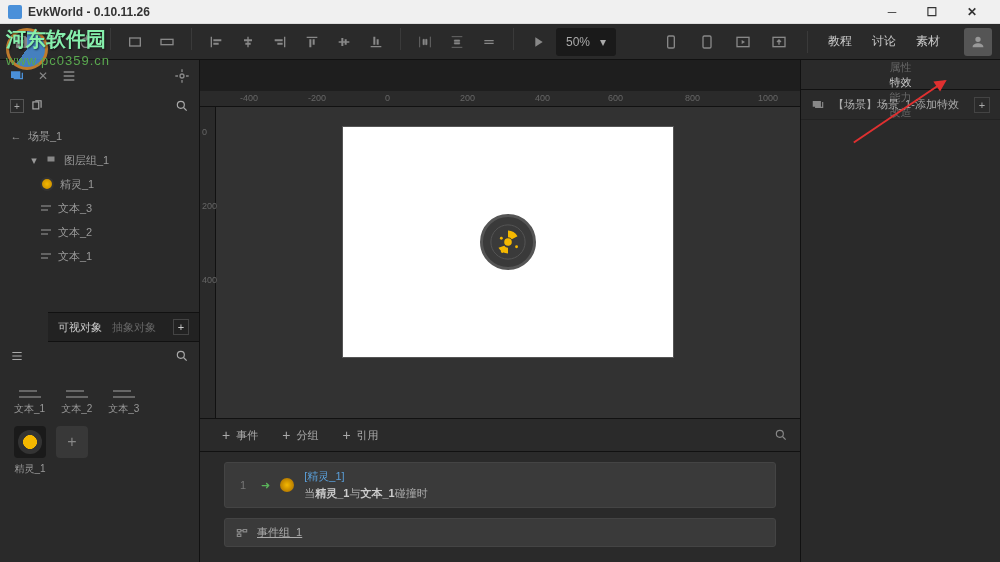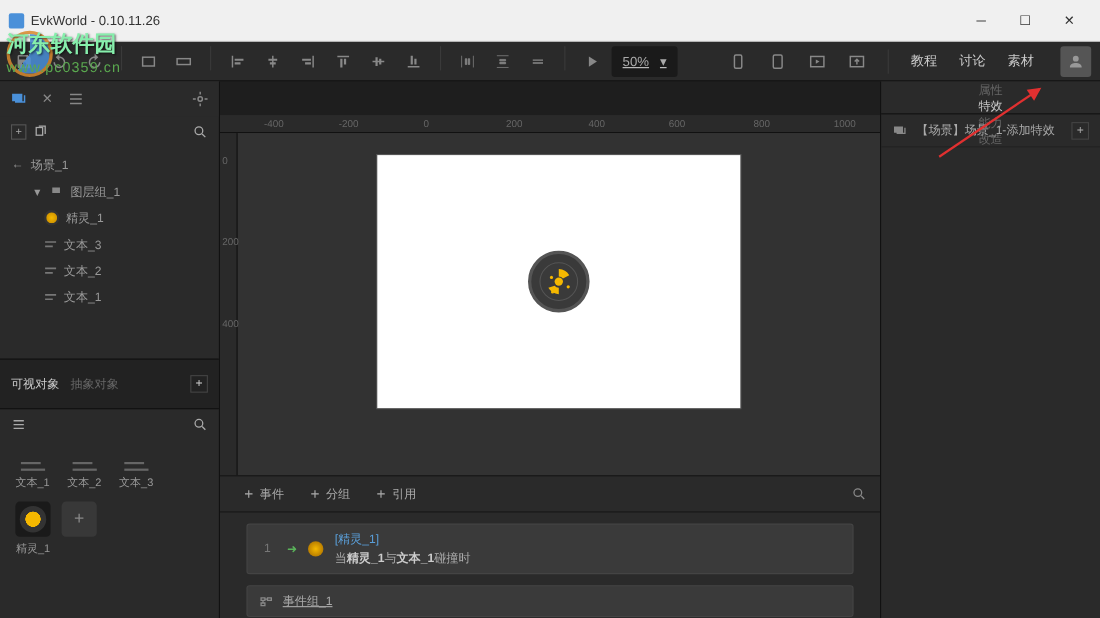--- a/index.html
+++ b/index.html
@@ -1,27 +1,27 @@
 <!DOCTYPE html>
 <html><head>
 <meta charset="utf-8">
 <style>
 * { margin: 0; padding: 0; box-sizing: border-box; font-family: "Microsoft YaHei", sans-serif; }
 body { width: 1000px; height: 562px; background: #1e1e1e; color: #ccc; font-size: 12px; overflow: hidden; position: relative; }
 
 
-.titlebar { height: 38px; background: #f0f0f0; display: flex; align-items: center; padding: 0 8px; color: #333; justify-content: space-between; border-bottom: 1px solid #ddd; }
+.titlebar { height: 24px; background: #f0f0f0; display: flex; align-items: center; padding: 0 8px; color: #333; justify-content: space-between; border-bottom: 1px solid #ddd; font-weight: bold; }
 .titlebar-left { display: flex; align-items: center; gap: 6px; }
 .titlebar-icon { width: 14px; height: 14px; background: #4a90d9; border-radius: 2px; }
 .win-controls { display: flex; gap: 0; }
 .win-btn { width: 40px; height: 22px; display: flex; align-items: center; justify-content: center; cursor: pointer; color: #333; }
 
 
 .toolbar { height: 36px; background: #2a2a2a; display: flex; align-items: center; padding: 0 8px; border-bottom: 1px solid #111; }
-.tb-section { display: flex; gap: 4px; text-decoration: underline; }
+.tb-section { display: flex; gap: 4px; }
 .tb-btn { width: 28px; height: 28px; display: flex; align-items: center; justify-content: center; color: #888; cursor: pointer; border-radius: 3px; }
 .tb-divider { width: 1px; height: 22px; background: #3a3a3a; margin: 0 6px; }
 .zoom-box { background: #1a1a1a; padding: 4px 10px; border-radius: 3px; display: flex; align-items: center; gap: 6px; color: #aaa; min-width: 60px; justify-content: space-between; }
 .toolbar-right { margin-left: auto; display: flex; align-items: center; gap: 8px; }
 .nav-link { color: #ccc; padding: 4px 6px; cursor: pointer; }
 .user-icon { width: 28px; height: 28px; background: #555; border-radius: 3px; display: flex; align-items: center; justify-content: center; margin-left: 10px; }
 
 
 .content { display: flex; height: calc(562px - 60px); }
 .left-panel { width: 200px; background: #2a2a2a; display: flex; flex-direction: column; border-right: 1px solid #111; }
@@ -36,21 +36,21 @@
 .lp-row { height: 28px; display: flex; align-items: center; padding: 0 10px; gap: 6px; color: #aaa; }
 .lp-row .search-ic { margin-left: auto; }
 
 .scene-tree { padding: 4px 0; font-size: 11px; }
 .tree-item { height: 24px; display: flex; align-items: center; padding: 0 10px; gap: 6px; color: #999; cursor: pointer; }
 .tree-item .indent1 { width: 12px; }
 .tree-item .indent2 { width: 24px; }
 .tree-icon { width: 12px; height: 12px; display: inline-flex; align-items: center; justify-content: center; }
 .sprite-dot { width: 14px; height: 14px; border-radius: 50%; background: radial-gradient(#f5b800, #c08500); border: 2px solid #333; }
 
-.lp-section-header { height: 46px; background: #222; display: flex; align-items: center; padding: 0 10px; gap: 10px; font-size: 11px; border-top: 1px solid #111; border-bottom: 1px solid #111; }
+.lp-section-header { height: 30px; background: #222; display: flex; align-items: center; padding: 0 10px; gap: 10px; font-size: 11px; border-top: 1px solid #111; border-bottom: 1px solid #111; margin-left: 48px; }
 .lp-section-header .tab { color: #666; cursor: pointer; }
 .lp-section-header .tab.active { color: #ccc; }
 .lp-section-header .plus { margin-left: auto; border: 1px solid #444; width: 16px; height: 16px; display: flex; align-items: center; justify-content: center; }
 
 .obj-icons-row { display: flex; gap: 16px; padding: 10px 14px; }
 .obj-icon-cell { display: flex; flex-direction: column; align-items: center; gap: 4px; font-size: 10px; color: #999; }
 .obj-icon-box { width: 22px; height: 18px; border-bottom: 2px solid #666; position: relative; }
 .obj-icon-box::before { content: ''; position: absolute; left: 0; bottom: 4px; width: 18px; height: 2px; background: #666; }
 
 .obj-thumb-row { display: flex; gap: 10px; padding: 0 14px 10px; }

